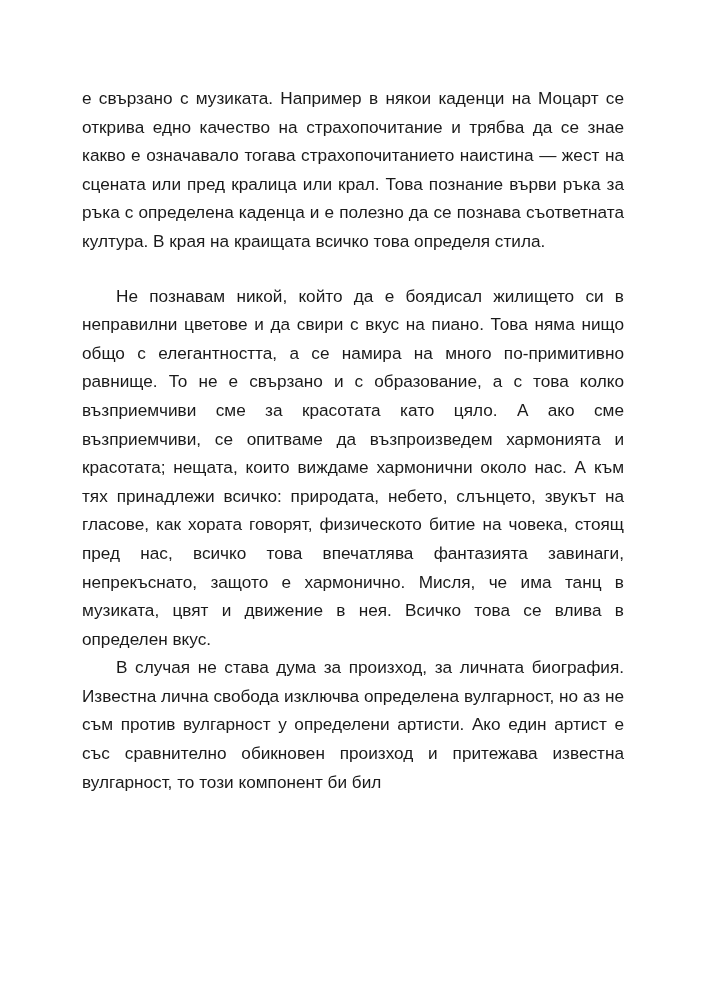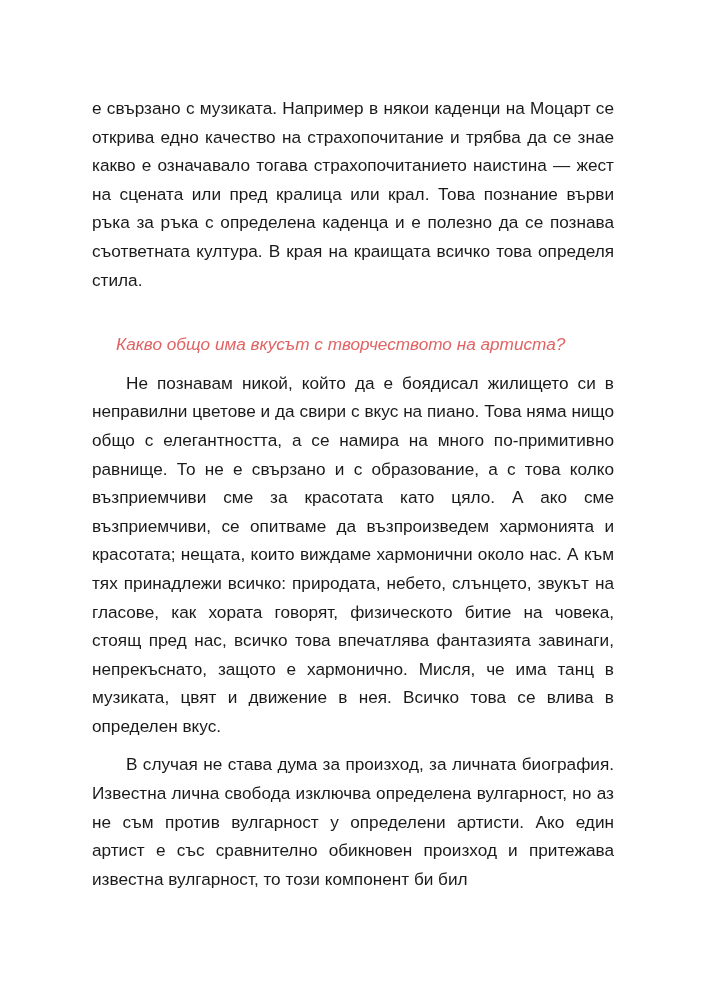--- a/index.html
+++ b/index.html
@@ -14,21 +14,21 @@
     overflow: hidden;
   }
   #page {
     box-sizing: border-box;
     width: 706px;
     height: 1000px;
     padding: 84px 82px 0 82px;
     background: #ffffff;
   }
   .para {
-    margin: 10px;
+    margin: 0;
     text-align: justify;
     text-justify: inter-word;
     font-size: 17.2px;
     line-height: 28.6px;
     color: #1a1a1a;
     hyphens: none;
   }
   .para + .para {
     margin-top: 0;
   }
@@ -51,19 +51,18 @@
 </style>
 </head>
 <body>
 
 <div id="page">
 
   <p class="para">е свързано с музиката. Например в някои каденци на Моцарт се открива едно качество на страхопочитание и трябва да се знае какво е означавало тогава страхопочитанието наистина — жест на сцената или пред кралица или крал. Това познание върви ръка за ръка с определена каденца и е полезно да се познава съответната култура. В края на краищата всичко това определя стила.</p>
 
   <div class="gap"></div>
 
-  <p class="heading-q">Какво общо има вкусът с творчеството на артиста?</p>
 
   <p class="para indent">Не познавам никой, който да е боядисал жилището си в неправилни цветове и да свири с вкус на пиано. Това няма нищо общо с елегантността, а се намира на много по-примитивно равнище. То не е свързано и с образование, а с това колко възприемчиви сме за красотата като цяло. А ако сме възприемчиви, се опитваме да възпроизведем хармонията и красотата; нещата, които виждаме хармонични около нас. А към тях принадлежи всичко: природата, небето, слънцето, звукът на гласове, как хората говорят, физическото битие на човека, стоящ пред нас, всичко това впечатлява фантазията завинаги, непрекъснато, защото е хармонично. Мисля, че има танц в музиката, цвят и движение в нея. Всичко това се влива в определен вкус.</p>
 
   <p class="para indent">В случая не става дума за произход, за личната биография. Известна лична свобода изключва определена вулгарност, но аз не съм против вулгарност у определени артисти. Ако един артист е със сравнително обикновен произход и притежава известна вулгарност, то този компонент би бил</p>
 
 </div>
 
 </body></html>

